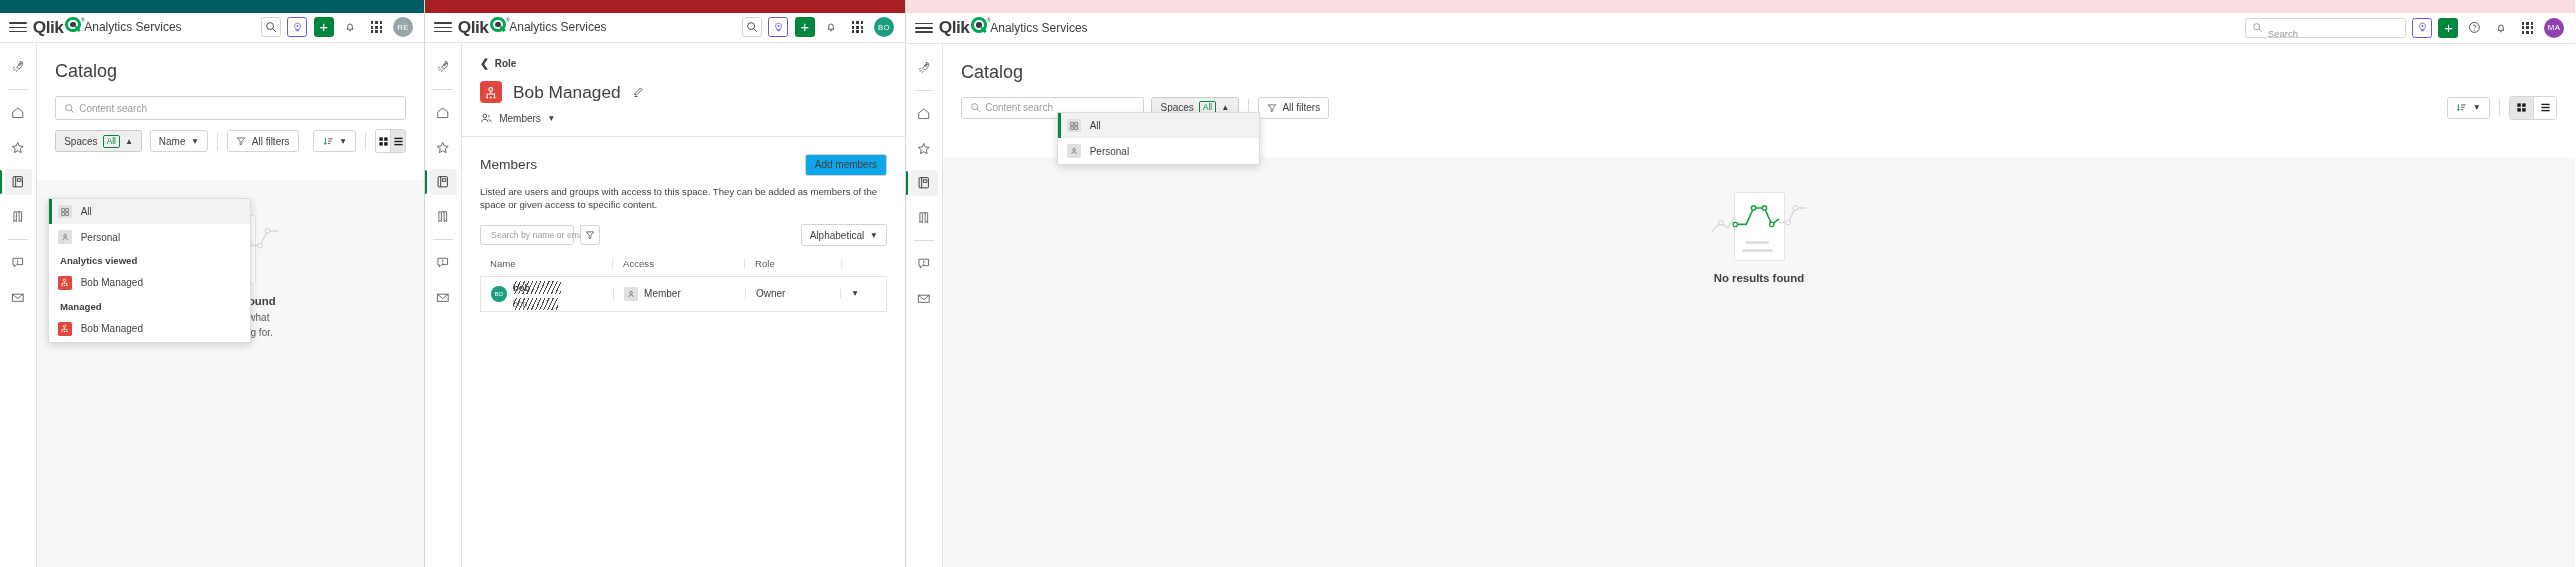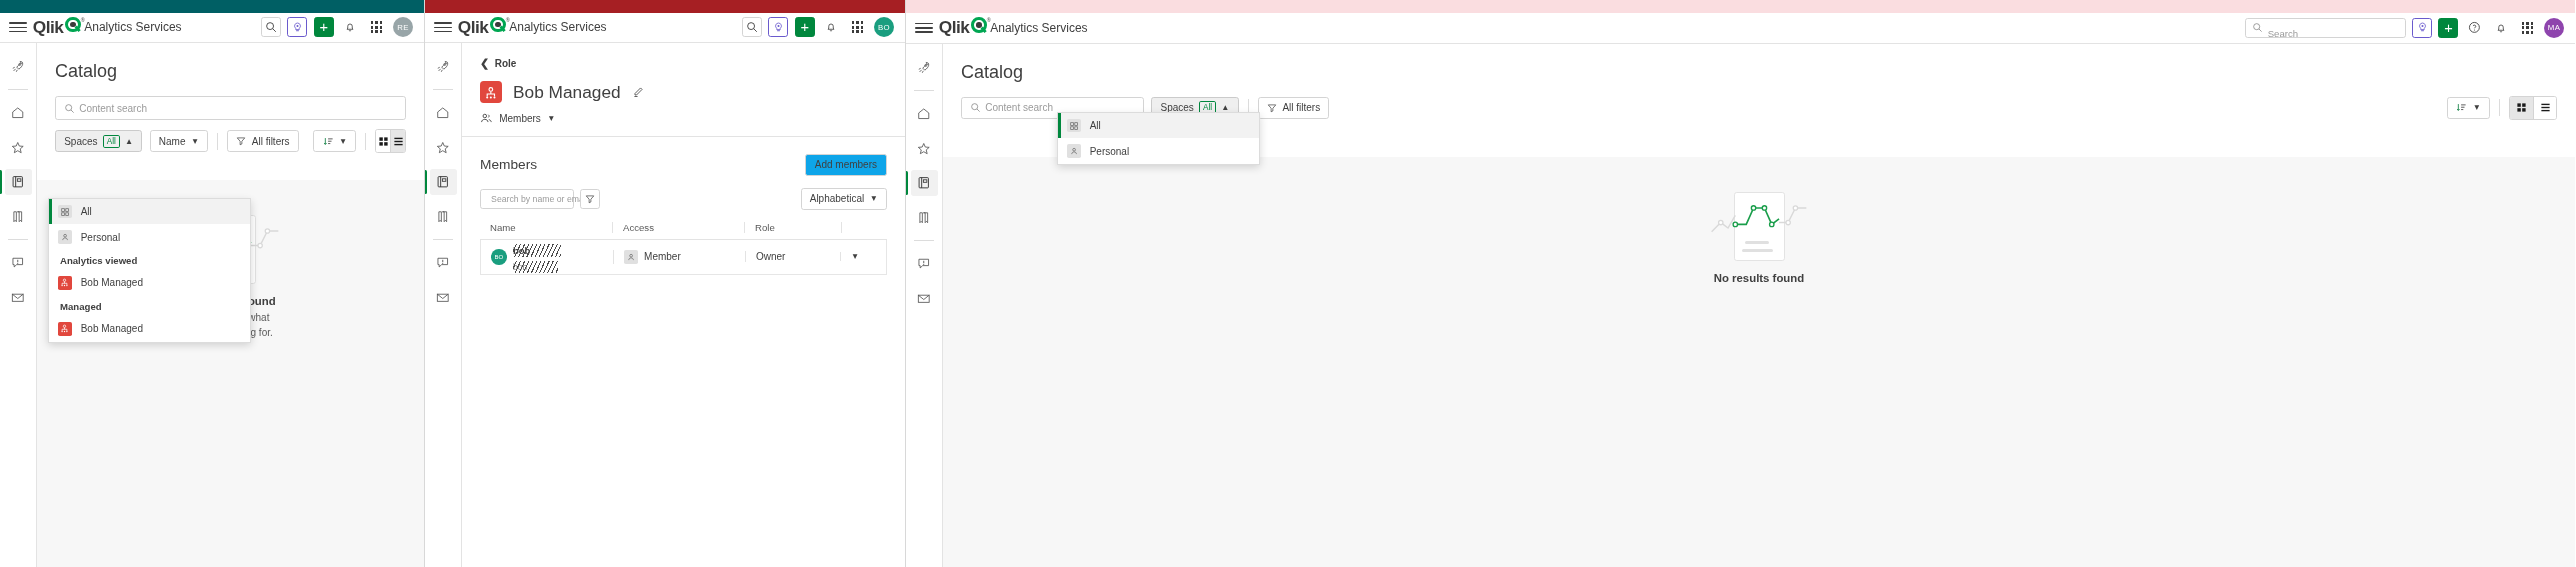--- a/index.html
+++ b/index.html
@@ -546,20 +546,21 @@
               </svg>
           </span>
           <span>Members</span>
           <span class="caret">▼</span>
         </div>
 
         <div class="sectionhdr">
           <h3>Members</h3>
           <button class="btn-outline">Add members</button>
         </div>
+        <div class="sectiondesc">Listed are users and groups with access to this space. They can be added as members of the space or given access to specific content.</div>
 
         <div class="memberctl">
           <div class="msearch">
             <svg width="10" height="10" viewBox="0 0 16 16">
                 <circle cx="6.8" cy="6.8" r="4.4" fill="none" stroke="#8a8a8a" stroke-width="1.3"></circle>
                 <line x1="10.2" y1="10.2" x2="14" y2="14" stroke="#8a8a8a" stroke-width="1.3"></line>
               </svg>
             <span>Search by name or email</span>
           </div>
           <div class="iconbtn">

